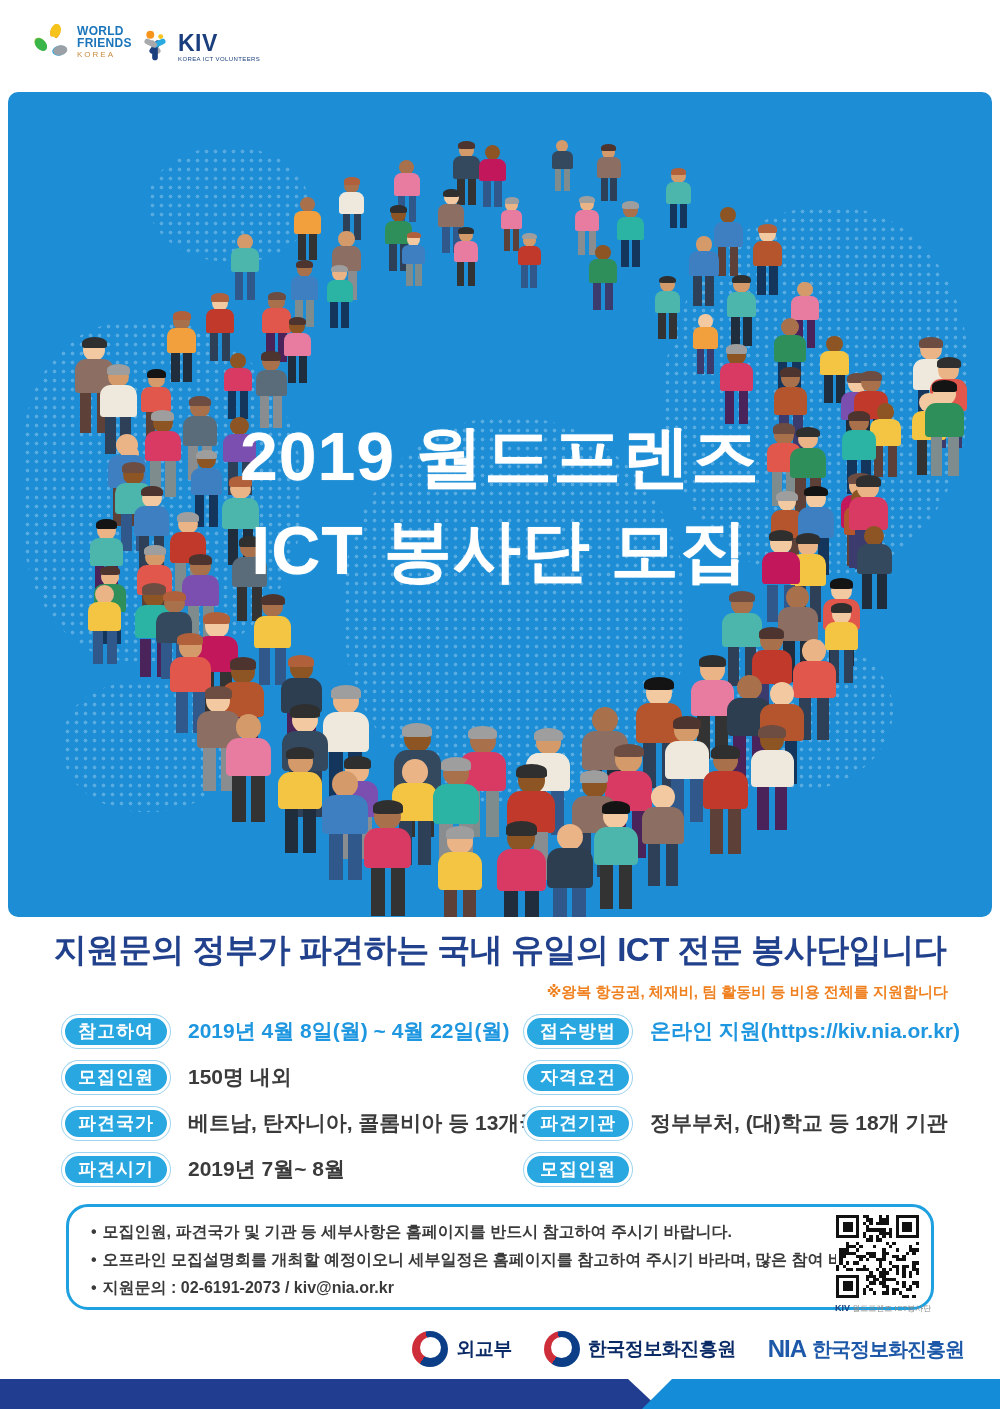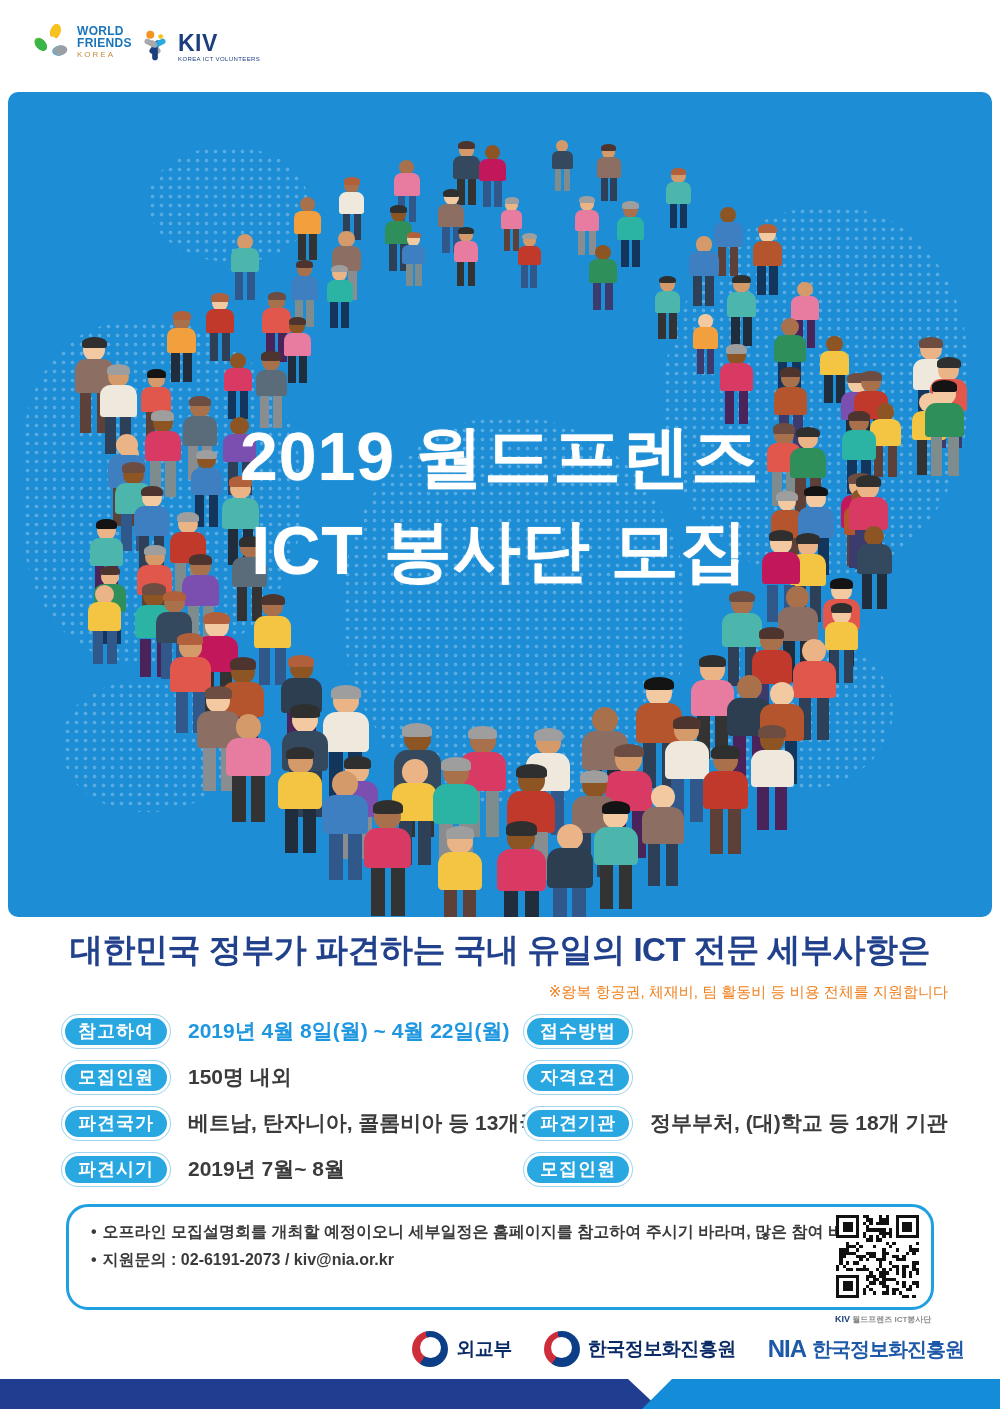--- a/index.html
+++ b/index.html
@@ -27,41 +27,41 @@
         text-shadow:0 0 1px rgba(255,255,255,.6);}
   .person{position:absolute;}
   .person .head{position:absolute;border-radius:50%;}
   .person .hair{position:absolute;border-radius:55% 55% 20% 20%;}
   .person .torso{position:absolute;}
   .person .legs{position:absolute;}
 
   
   .subtitle{position:absolute;top:928px;left:0;right:0;text-align:center;
         font-size:33px;font-weight:bold;color:#21418c;letter-spacing:-.5px;}
-  .support-note{position:absolute;top:983px;right:52px;font-size:15px;font-weight:normal;color:#ef8120;}
+  .support-note{position:absolute;top:983px;right:52px;font-size:15px;font-weight:bold;color:#ef8120;}
 
   
   .info-col{position:absolute;top:1014px;}
   .info-col.left{left:62px;}
   .info-col.right{left:524px;}
   .info-row{display:flex;align-items:center;height:34px;margin-bottom:12px;}
   .pill{width:108px;height:33px;flex:0 0 auto;border-radius:18px;background:#29a7e0;
         border:3px solid #fff;box-shadow:0 0 0 1px #9ed4ef;display:flex;align-items:center;
         justify-content:center;color:#fff;font-size:18px;font-weight:bold;letter-spacing:1px;box-sizing:border-box;}
   .info-value{margin-left:18px;font-size:21px;font-weight:bold;color:#3b3b3b;white-space:nowrap;}
   .info-value.blue{color:#1e97e0;}
 
   
   .notice-box{position:absolute;left:66px;top:1204px;width:868px;height:106px;background:#fff;
         border:3px solid #1fa0e0;border-radius:22px;box-sizing:border-box;}
   .bullets{position:absolute;left:22px;top:11px;width:730px;}
   .bullet-line{font-size:16px;font-weight:bold;color:#3a3a3a;line-height:28px;white-space:nowrap;}
   .bullet-line::before{content:"•";margin-right:6px;color:#3a3a3a;}
   .qr-wrap{position:absolute;right:12px;top:8px;width:84px;text-align:center;}
-  .qr-caption{margin-top:12px;font-size:8px;color:#8a8a8a;white-space:nowrap;font-weight:bold;}
+  .qr-caption{margin-top:1px;font-size:8px;color:#8a8a8a;white-space:nowrap;}
   .qr-caption b{color:#1b3f7e;font-size:9px;}
 
   
   .footer-logos{position:absolute;top:1326px;left:0;right:36px;height:46px;display:flex;
         justify-content:flex-end;align-items:center;gap:32px;}
   .gov-item{display:flex;align-items:center;gap:8px;}
   .taegeuk{width:36px;height:36px;border-radius:50%;position:relative;
         background:conic-gradient(from 215deg,#cd2e3a 0 130deg,#0b3e87 130deg 360deg);}
   .taegeuk::after{content:"";position:absolute;left:21%;top:17%;width:58%;height:58%;
         border-radius:50%;background:#fff;}
@@ -888,21 +888,21 @@
           <div class="torso" style="left: 1.6px; top: 17.6px; width: 33.4px; height: 28.7px; background: rgb(181, 85, 45); border-radius: 9.6px 9.6px 3.2px 3.2px;"></div>
           <div class="legs" style="left: 6.4px; top: 46.3px; width: 23.9px; height: 33.4px; background: linear-gradient(90deg, rgb(59, 59, 110) 0px, rgb(59, 59, 110) 41%, rgba(0, 0, 0, 0) 41%, rgba(0, 0, 0, 0) 59%, rgb(59, 59, 110) 59%);"></div>
         </div>
       </div>
     <div class="hero-title">
       <div>2019 월드프렌즈</div>
       <div>ICT 봉사단 모집</div>
     </div>
   </div>
 
-  <div class="subtitle">대한민국 정부가 파견하는 국내 유일의 ICT 전문 세부사항은</div>
+  <div class="subtitle">지원문의 정부가 파견하는 국내 유일의 ICT 전문 봉사단입니다</div>
   <div class="support-note">※왕복 항공권, 체재비, 팀 활동비 등 비용 전체를 지원합니다</div>
 
   <div class="info-col left">
     <div class="info-row">
       <div class="pill">참고하여</div>
       <div class="info-value blue">2019년 4월 8일(월) ~ 4월 22일(월)</div>
     </div>
     <div class="info-row">
       <div class="pill">모집인원</div>
       <div class="info-value">150명 내외</div>
@@ -912,35 +912,37 @@
       <div class="info-value">베트남, 탄자니아, 콜롬비아 등 13개국</div>
     </div>
     <div class="info-row">
       <div class="pill">파견시기</div>
       <div class="info-value">2019년 7월~ 8월</div>
     </div>
   </div>
   <div class="info-col right">
     <div class="info-row">
       <div class="pill">접수방법</div>
+      <div class="info-value blue">온라인 지원(https://kiv.nia.or.kr)</div>
     </div>
     <div class="info-row">
       <div class="pill">자격요건</div>
     </div>
     <div class="info-row">
       <div class="pill">파견기관</div>
       <div class="info-value">정부부처, (대)학교 등 18개 기관</div>
     </div>
     <div class="info-row">
       <div class="pill">모집인원</div>
     </div>
   </div>
 
   <div class="notice-box">
     <div class="bullets">
+      <div class="bullet-line">모집인원, 파견국가 및 기관 등 세부사항은 홈페이지를 반드시 참고하여 주시기 바랍니다.</div>
       <div class="bullet-line">오프라인 모집설명회를 개최할 예정이오니 세부일정은 홈페이지를 참고하여 주시기 바라며, 많은 참여 바랍니다.</div>
       <div class="bullet-line">지원문의 : 02-6191-2073 / kiv@nia.or.kr</div>
     </div>
     <div class="qr-wrap">
       <div id="qr"><svg width="83" height="83" viewBox="0 0 82.5 82.5" shape-rendering="crispEdges">
             <rect width="100%" height="100%" fill="#fff"></rect>
             <rect x="0.0" y="0.0" width="3.3" height="3.3" fill="#111"></rect>
             <rect x="3.3" y="0.0" width="3.3" height="3.3" fill="#111"></rect>
             <rect x="6.6" y="0.0" width="3.3" height="3.3" fill="#111"></rect>
             <rect x="9.9" y="0.0" width="3.3" height="3.3" fill="#111"></rect>

